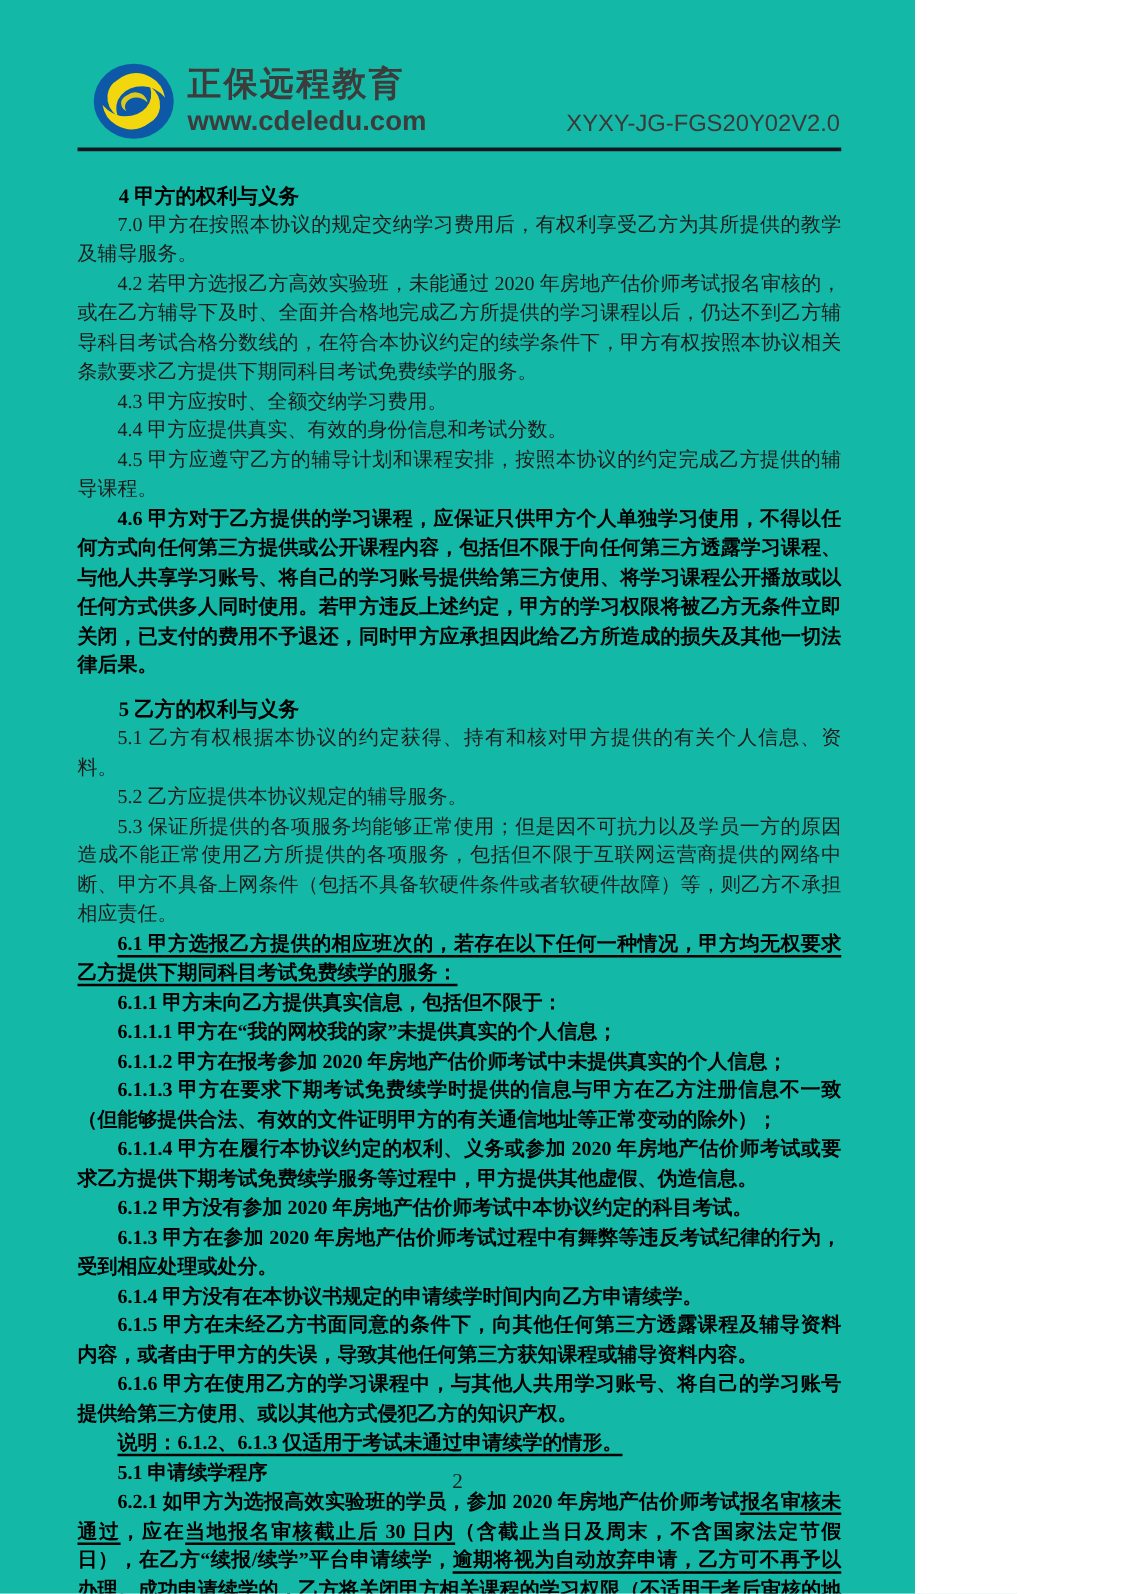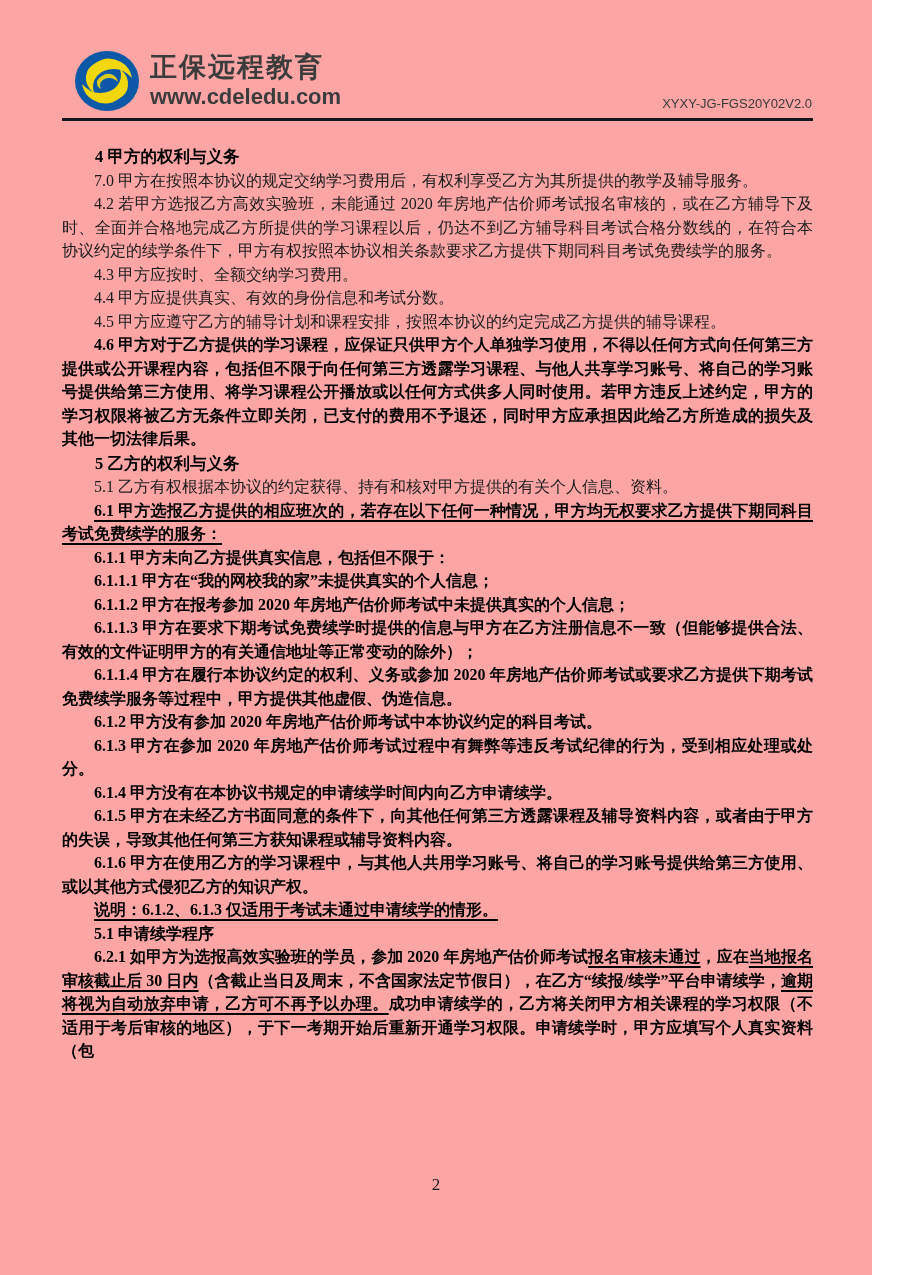--- a/index.html
+++ b/index.html
@@ -1,19 +1,19 @@
 <!DOCTYPE html>
 <html><head>
 <meta charset="utf-8">
 <style>
   html,body { margin:0; padding:0; background:#ffffff; }
   .page {
     position:relative;
-    width:872px; height:1275px;
-    background:#fca5a5;
+    width:732px; height:1275px;
+    background:#14b8a6;
     overflow:hidden;
     font-family:"Liberation Serif","DejaVu Serif",serif;
     color:#1c1c1c;
   }
   
   .header {
     display:flex; align-items:flex-end; justify-content:space-between;
     padding:50px 60px 0 74px;
   }
   .brand { display:flex; align-items:center; gap:10px; }
@@ -22,32 +22,32 @@
   .brand-name {
     font-family:"Liberation Sans","DejaVu Sans",sans-serif;
     font-weight:bold; font-size:27px; color:#3c3c3c; letter-spacing:2px;
   }
   .brand-url {
     font-family:"Liberation Sans","DejaVu Sans",sans-serif;
     font-weight:bold; font-size:22px; color:#3c3c3c; margin-top:3px;
   }
   .doc-code {
     font-family:"Liberation Sans","DejaVu Sans",sans-serif;
-    font-size:13px; color:#3a3a3a; padding-bottom:1px;
+    font-size:19px; color:#3a3a3a; padding-bottom:1px;
   }
   .divider { height:3px; background:#16161e; margin:6px 59px 0 62px; }
   
   .doc-body {
     padding:24px 59px 0 62px;
     font-size:16px; line-height:23.5px;
     text-align:justify;
   }
   .para { margin:0; text-indent:2em; }
   .para.heading { font-weight:bold; font-size:16.5px; color:#000; }
-  .para.gap { margin-top:1px; }
+  .para.gap { margin-top:11px; }
   .para.bold { font-weight:bold; color:#000; }
   .para.bold-underline {
     font-weight:bold; color:#000;
     text-decoration:underline; text-underline-offset:4px; text-decoration-thickness:1.5px;
   }
   .u { text-decoration:underline; text-underline-offset:4px; text-decoration-thickness:1.5px; }
   
   .footer {
     position:absolute; left:0; bottom:80px; width:100%;
     text-align:center; font-size:17px; color:#1c1c1c;
@@ -81,20 +81,22 @@
   <div class="doc-body">
       <p class="para heading">4 甲方的权利与义务</p>
       <p class="para normal">7.0 甲方在按照本协议的规定交纳学习费用后，有权利享受乙方为其所提供的教学及辅导服务。</p>
       <p class="para normal">4.2 若甲方选报乙方高效实验班，未能通过 2020 年房地产估价师考试报名审核的，或在乙方辅导下及时、全面并合格地完成乙方所提供的学习课程以后，仍达不到乙方辅导科目考试合格分数线的，在符合本协议约定的续学条件下，甲方有权按照本协议相关条款要求乙方提供下期同科目考试免费续学的服务。</p>
       <p class="para normal">4.3 甲方应按时、全额交纳学习费用。</p>
       <p class="para normal">4.4 甲方应提供真实、有效的身份信息和考试分数。</p>
       <p class="para normal">4.5 甲方应遵守乙方的辅导计划和课程安排，按照本协议的约定完成乙方提供的辅导课程。</p>
       <p class="para bold">4.6 甲方对于乙方提供的学习课程，应保证只供甲方个人单独学习使用，不得以任何方式向任何第三方提供或公开课程内容，包括但不限于向任何第三方透露学习课程、与他人共享学习账号、将自己的学习账号提供给第三方使用、将学习课程公开播放或以任何方式供多人同时使用。若甲方违反上述约定，甲方的学习权限将被乙方无条件立即关闭，已支付的费用不予退还，同时甲方应承担因此给乙方所造成的损失及其他一切法律后果。</p>
       <p class="para heading gap">5 乙方的权利与义务</p>
       <p class="para normal">5.1 乙方有权根据本协议的约定获得、持有和核对甲方提供的有关个人信息、资料。</p>
+      <p class="para normal">5.2 乙方应提供本协议规定的辅导服务。</p>
+      <p class="para normal">5.3 保证所提供的各项服务均能够正常使用；但是因不可抗力以及学员一方的原因造成不能正常使用乙方所提供的各项服务，包括但不限于互联网运营商提供的网络中断、甲方不具备上网条件（包括不具备软硬件条件或者软硬件故障）等，则乙方不承担相应责任。</p>
       <p class="para bold-underline">6.1 甲方选报乙方提供的相应班次的，若存在以下任何一种情况，甲方均无权要求乙方提供下期同科目考试免费续学的服务：</p>
       <p class="para bold">6.1.1 甲方未向乙方提供真实信息，包括但不限于：</p>
       <p class="para bold">6.1.1.1 甲方在“我的网校我的家”未提供真实的个人信息；</p>
       <p class="para bold">6.1.1.2 甲方在报考参加 2020 年房地产估价师考试中未提供真实的个人信息；</p>
       <p class="para bold">6.1.1.3 甲方在要求下期考试免费续学时提供的信息与甲方在乙方注册信息不一致（但能够提供合法、有效的文件证明甲方的有关通信地址等正常变动的除外）；</p>
       <p class="para bold">6.1.1.4 甲方在履行本协议约定的权利、义务或参加 2020 年房地产估价师考试或要求乙方提供下期考试免费续学服务等过程中，甲方提供其他虚假、伪造信息。</p>
       <p class="para bold">6.1.2 甲方没有参加 2020 年房地产估价师考试中本协议约定的科目考试。</p>
       <p class="para bold">6.1.3 甲方在参加 2020 年房地产估价师考试过程中有舞弊等违反考试纪律的行为，受到相应处理或处分。</p>
       <p class="para bold">6.1.4 甲方没有在本协议书规定的申请续学时间内向乙方申请续学。</p>
       <p class="para bold">6.1.5 甲方在未经乙方书面同意的条件下，向其他任何第三方透露课程及辅导资料内容，或者由于甲方的失误，导致其他任何第三方获知课程或辅导资料内容。</p>

